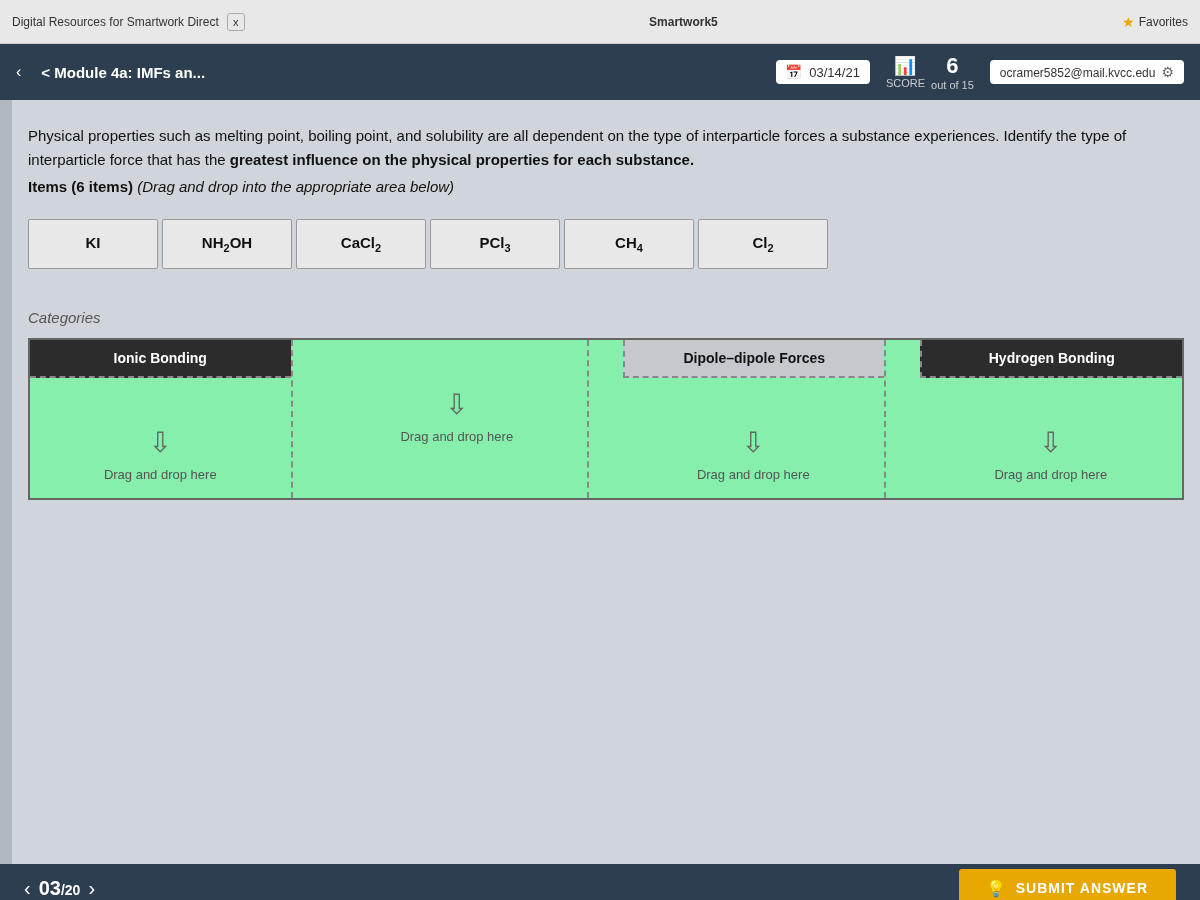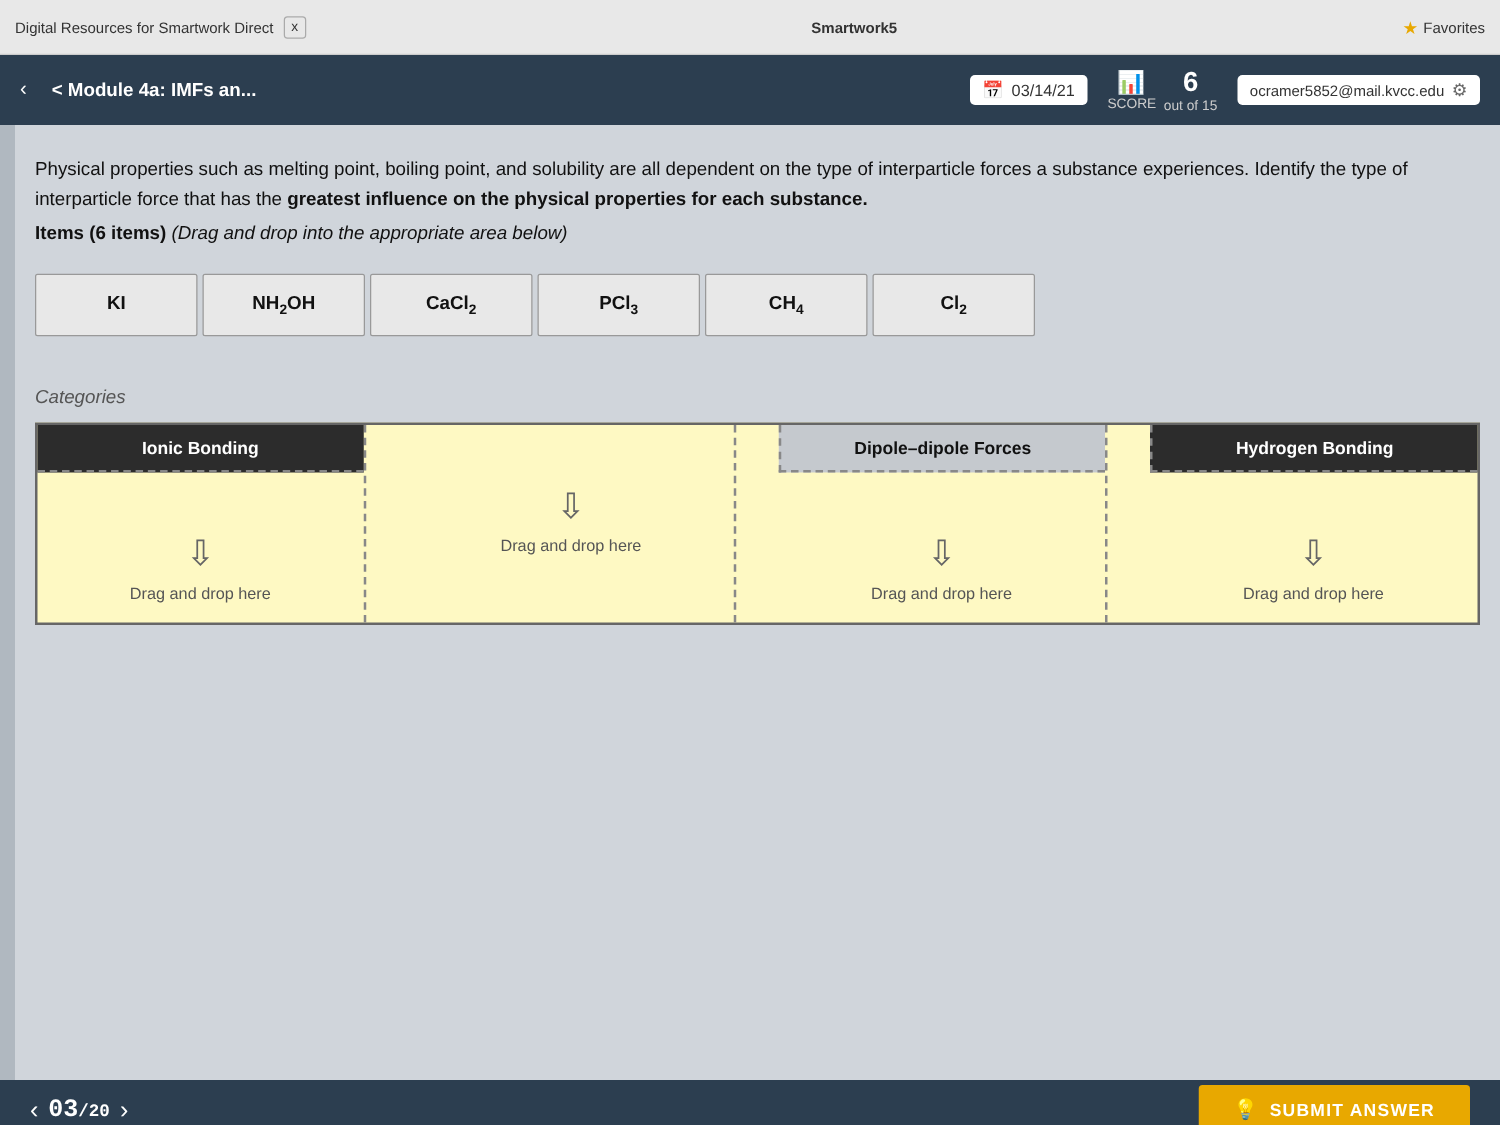--- a/index.html
+++ b/index.html
@@ -143,21 +143,21 @@
       font-size: 15px;
       color: #555;
       margin-bottom: 12px;
       font-style: italic;
     }
 
     .categories-grid {
       display: grid;
       grid-template-columns: repeat(4, 1fr);
       border: 2px solid #666;
-      background: #fef9c3;
+      background: #86efac;
       gap: 34px;
     }
 
     .category-col {
       border-right: 2px dashed #888;
       display: flex;
       flex-direction: column;
     }
     .category-col:last-child { border-right: none; }
 
@@ -211,21 +211,20 @@
     }
     .nav-arrow {
       font-size: 20px;
       cursor: pointer;
       color: white;
     }
     .page-indicator {
       font-size: 20px;
       font-weight: bold;
       color: white;
-      font-family: Liberation Mono, monospace;
     }
     .page-sub { font-size: 14px; }
 
     .submit-btn {
       background: #e8a800;
       color: white;
       border: none;
       padding: 10px 28px;
       font-size: 14px;
       font-weight: bold;

